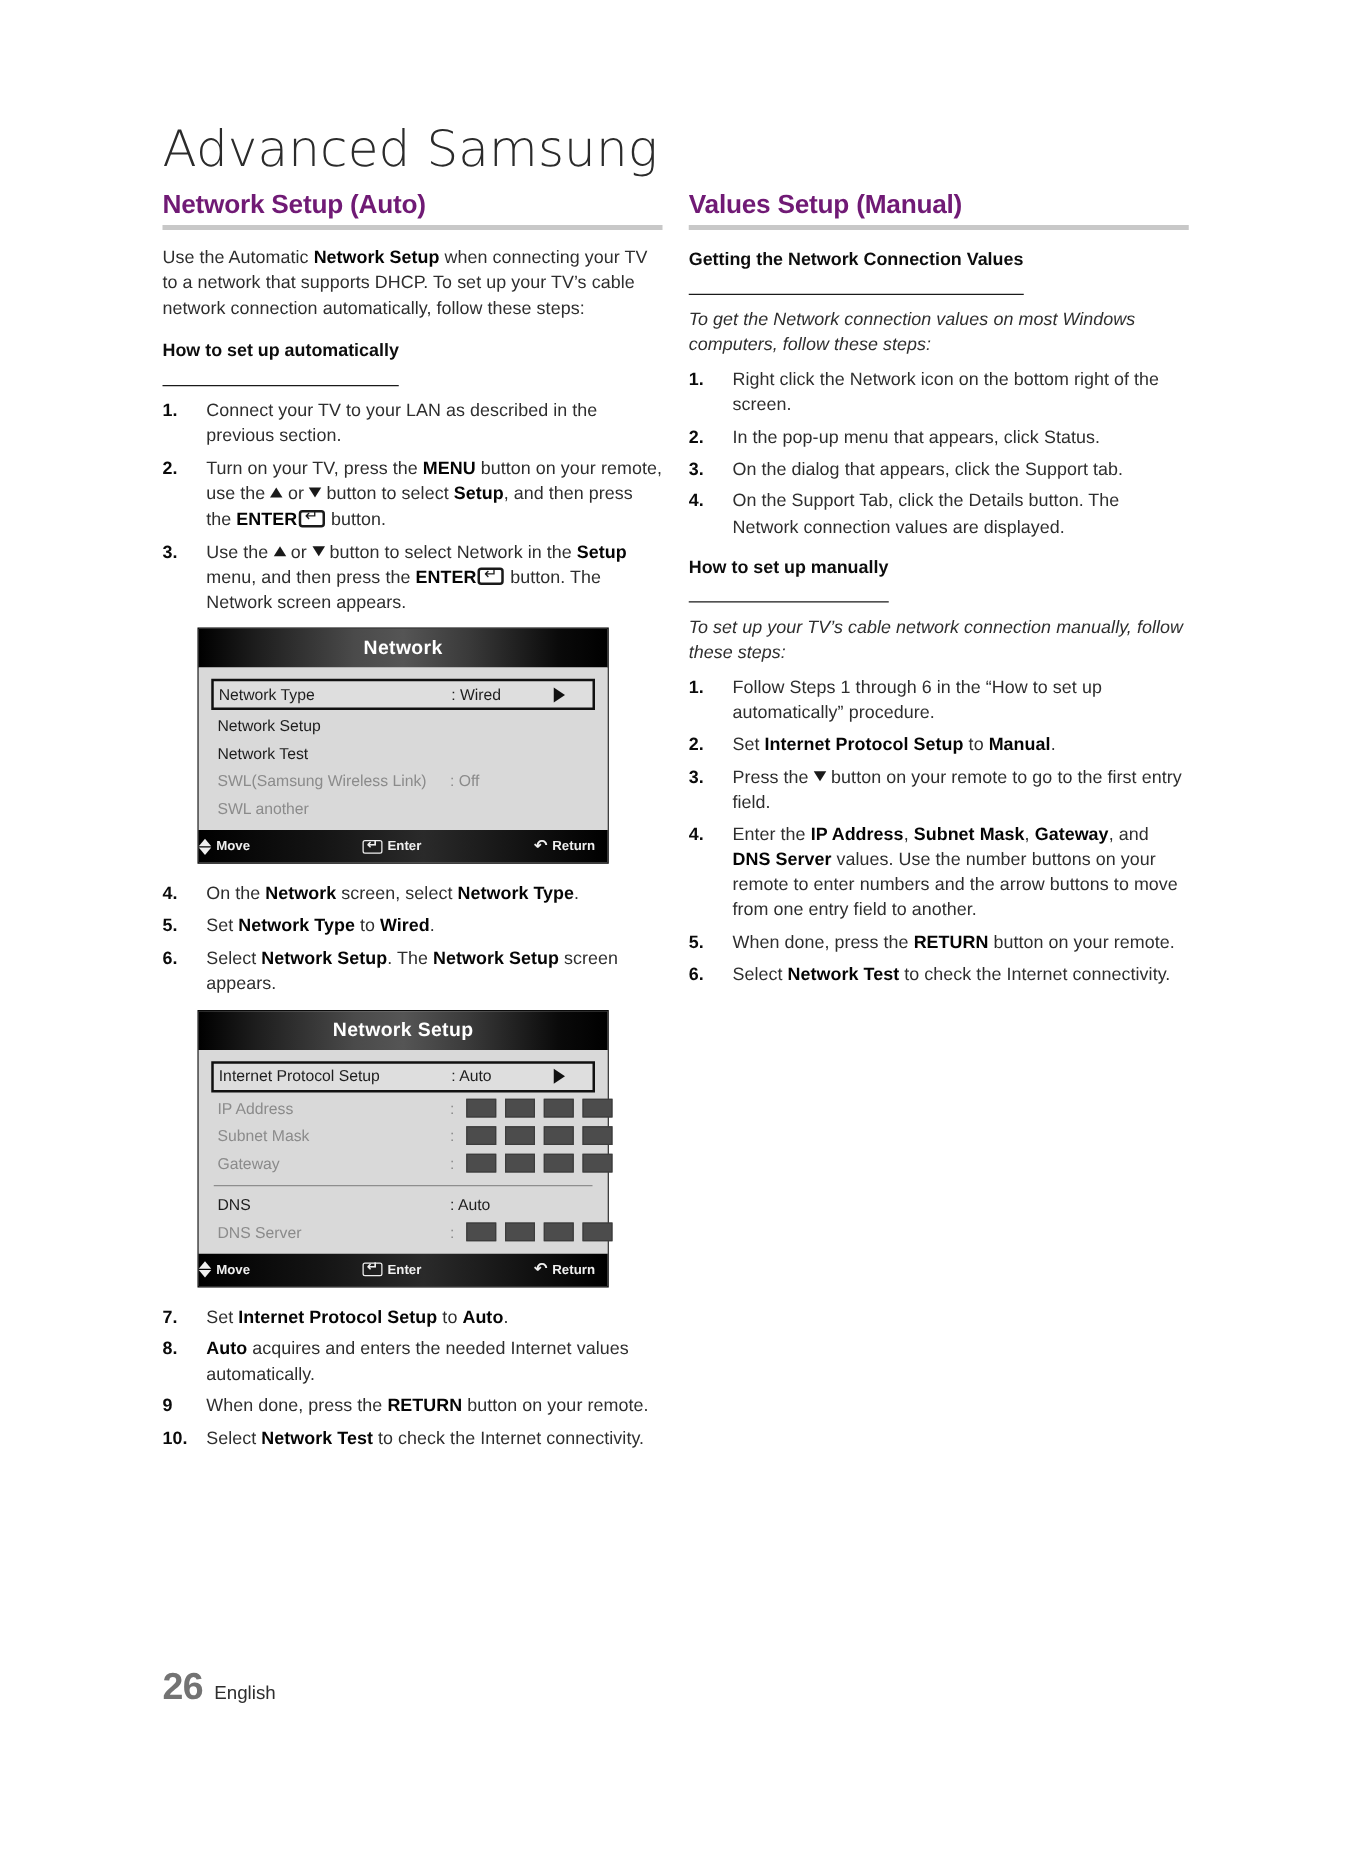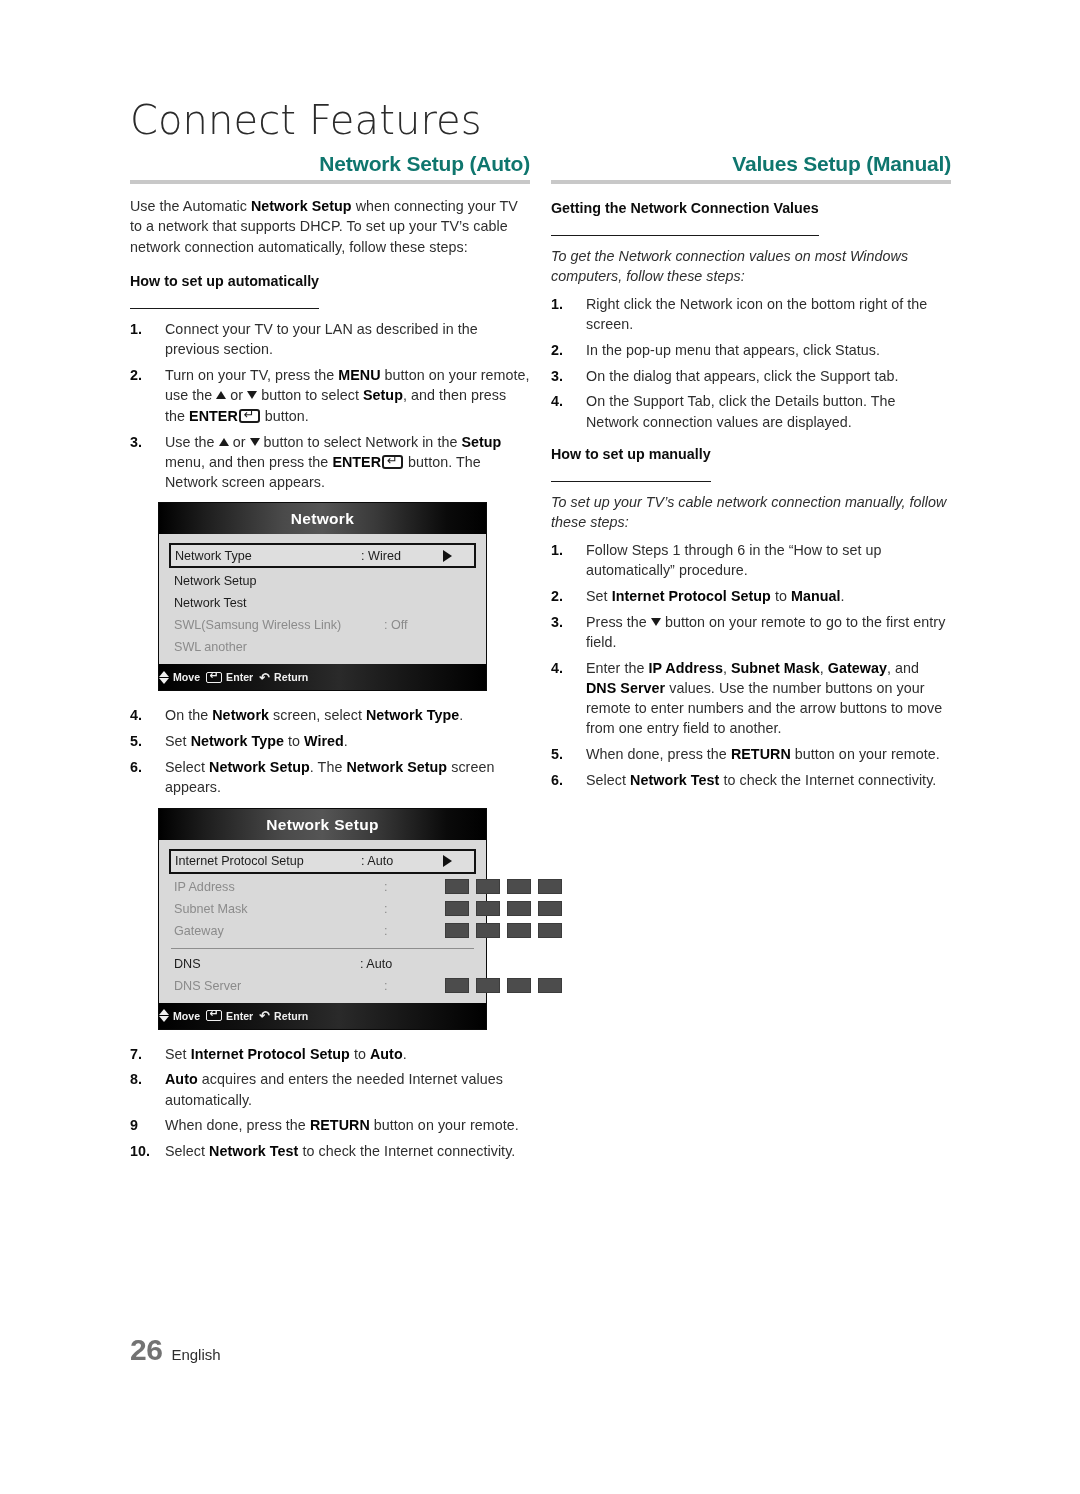--- a/index.html
+++ b/index.html
@@ -40,24 +40,23 @@
     width: 400px;
   }
   .col-left  { left: 130px; }
   .col-right { left: 551px; }
 
   
   .sec-head {
     font-size: 21px;
     font-weight: bold;
     letter-spacing: -0.2px;
-    color: #0f766e;
+    color: #701a75;
     line-height: 1.15;
     margin: 0 0 4px 0;
-    text-align: right;
   }
   .sec-rule {
     height: 4px;
     background: #c8c8c8;
     margin: 0 0 12px 0;
   }
 
   
   p.body {
     font-size: 14.3px;
@@ -175,21 +174,21 @@
     color: #1d1d1d;
     padding: 0 5px;
   }
   .osd-row.selected {
     border: 2px solid #111;
     background: #dedede;
     height: 25px;
     padding: 0 4px;
     margin-bottom: 2px;
   }
-  .osd-row.dim { color: #8b8b8b; gap: 24px; }
+  .osd-row.dim { color: #8b8b8b; }
   .osd-label { flex: 0 0 auto; width: 186px; }
   .osd-sep   { flex: 0 0 auto; width: 9px; }
   .osd-value { flex: 1 1 auto; }
   .osd-arrow {
     flex: 0 0 auto;
     width: 0; height: 0;
     border-top: 6px solid transparent;
     border-bottom: 6px solid transparent;
     border-left: 9px solid #111;
     margin-right: 18px;
@@ -209,21 +208,21 @@
   .osd-divider {
     height: 1px;
     background: #8e8e8e;
     margin: 6px 2px 4px 2px;
   }
   .osd-foot {
     height: 26px;
     background: linear-gradient(to right, #000 0%, #141414 30%, #2a2a2a 55%, #0d0d0d 85%, #000 100%);
     display: flex;
     align-items: center;
-    justify-content: flex-start;
+    justify-content: space-between;
     padding-right: 10px;
     gap: 6px;
     color: #f0f0f0;
     font-size: 10.6px;
     font-weight: bold;
   }
   .osd-foot span.ic { display: inline-flex; align-items: center; gap: 4px; }
   .ic-updown {
     display: inline-block;
     position: relative;
@@ -276,21 +275,21 @@
   .footer .lang {
     font-size: 15px;
     color: #2e2e2e;
   }
 </style>
 </head>
 <body>
 
 <div class="page">
 
-  <div class="chapter-title">Connect Features</div>
+  <div class="chapter-title">Advanced Samsung</div>
 
   <div class="col col-left">
 
     <div class="sec-head">Network Setup (Auto)</div>
     <div class="sec-rule"></div>
 
     <p class="body">Use the Automatic <b>Network Setup</b> when connecting your TV to a network that supports DHCP. To set up your TV’s cable network connection automatically, follow these steps:</p>
 
     <span class="sub-head-wrap"><span class="sub-head">How to set up automatically</span></span>
 

